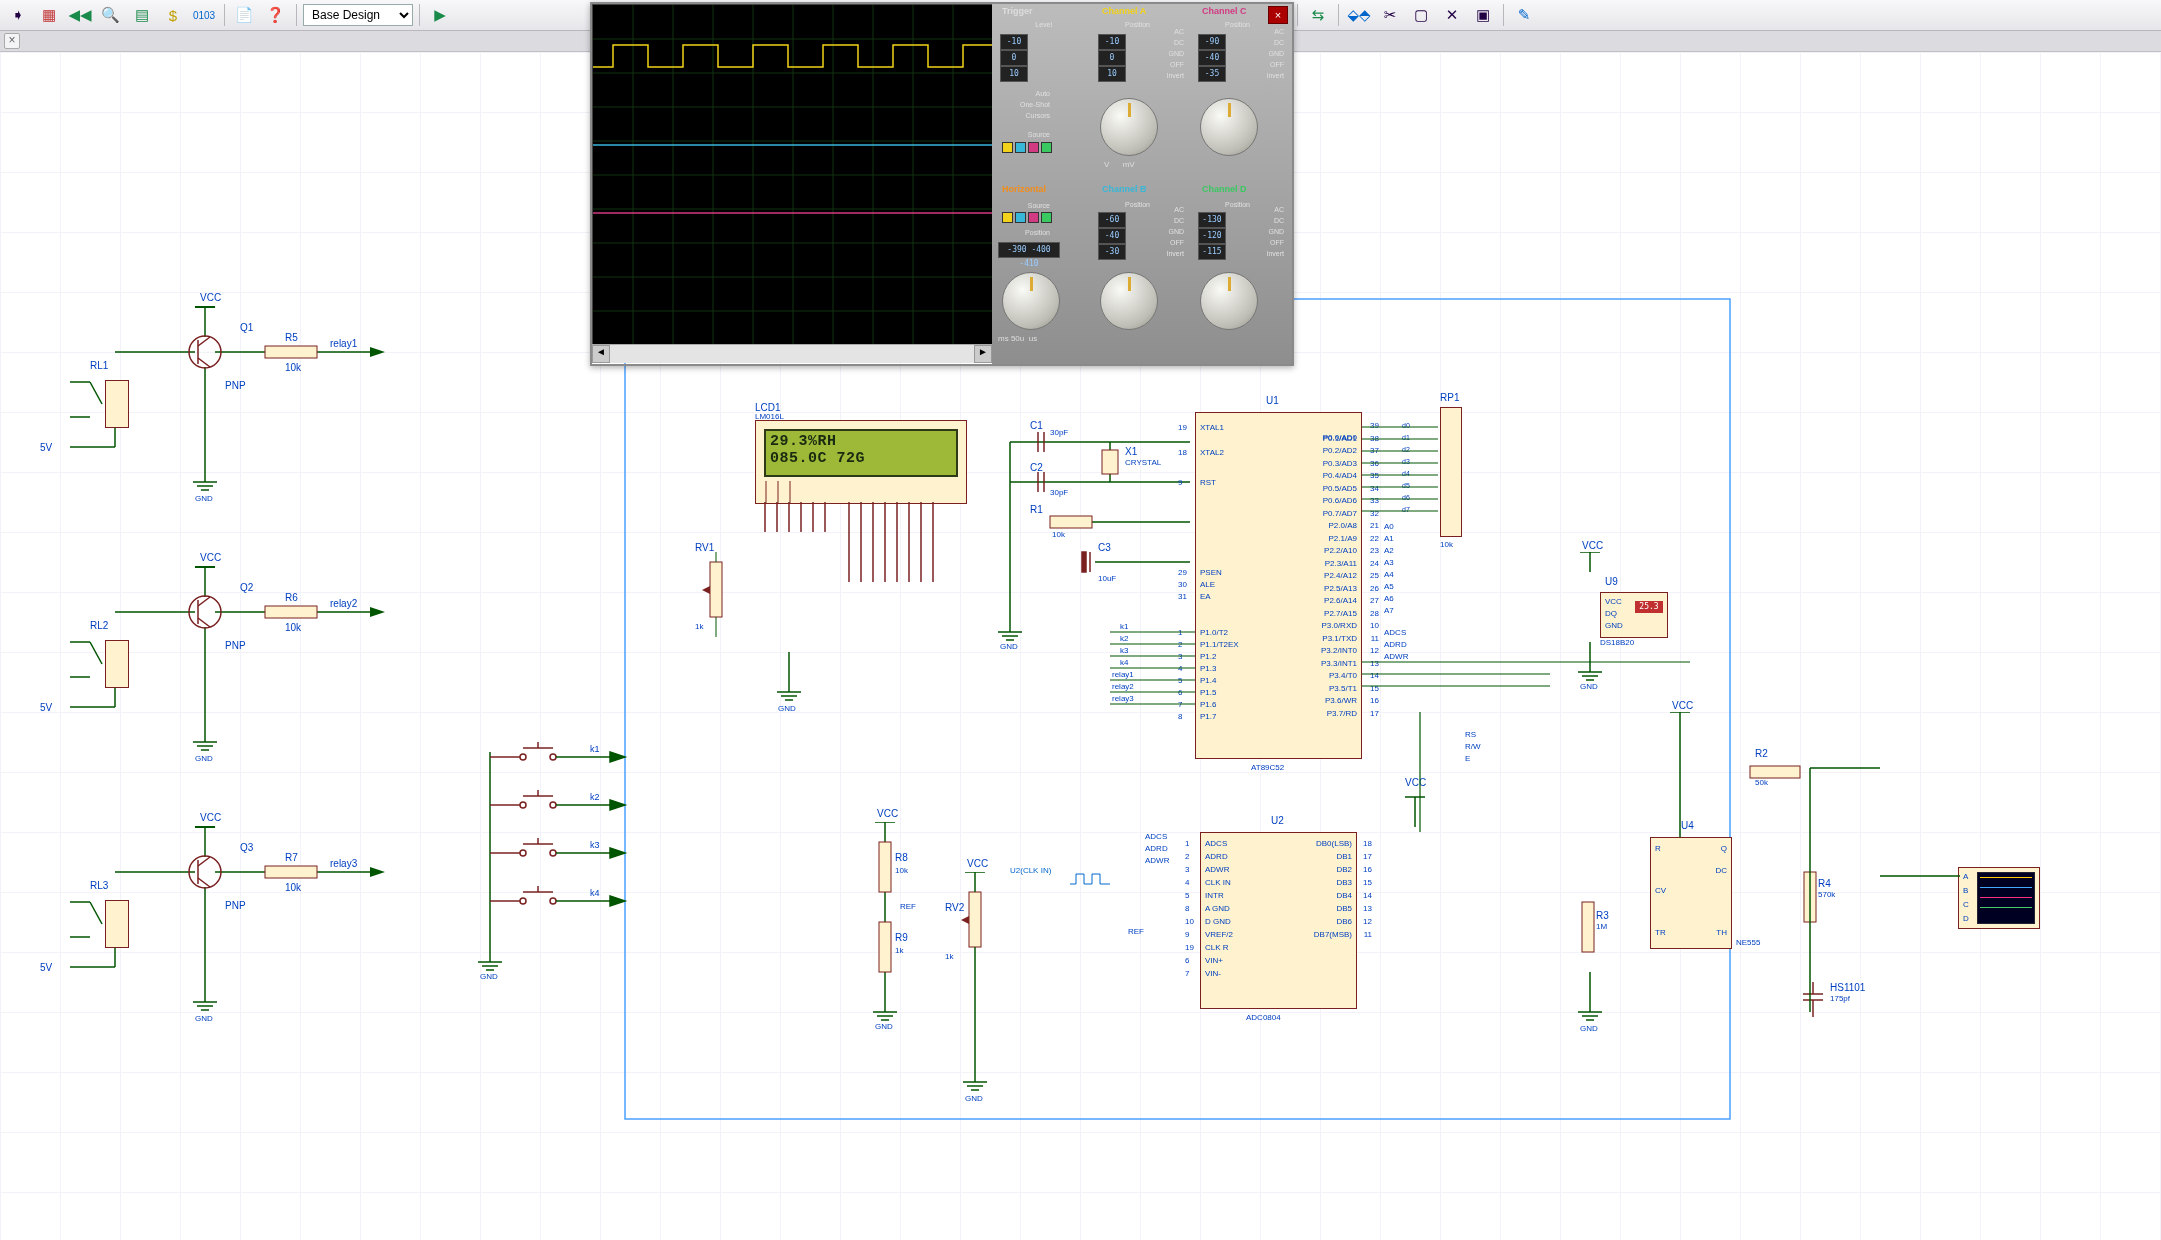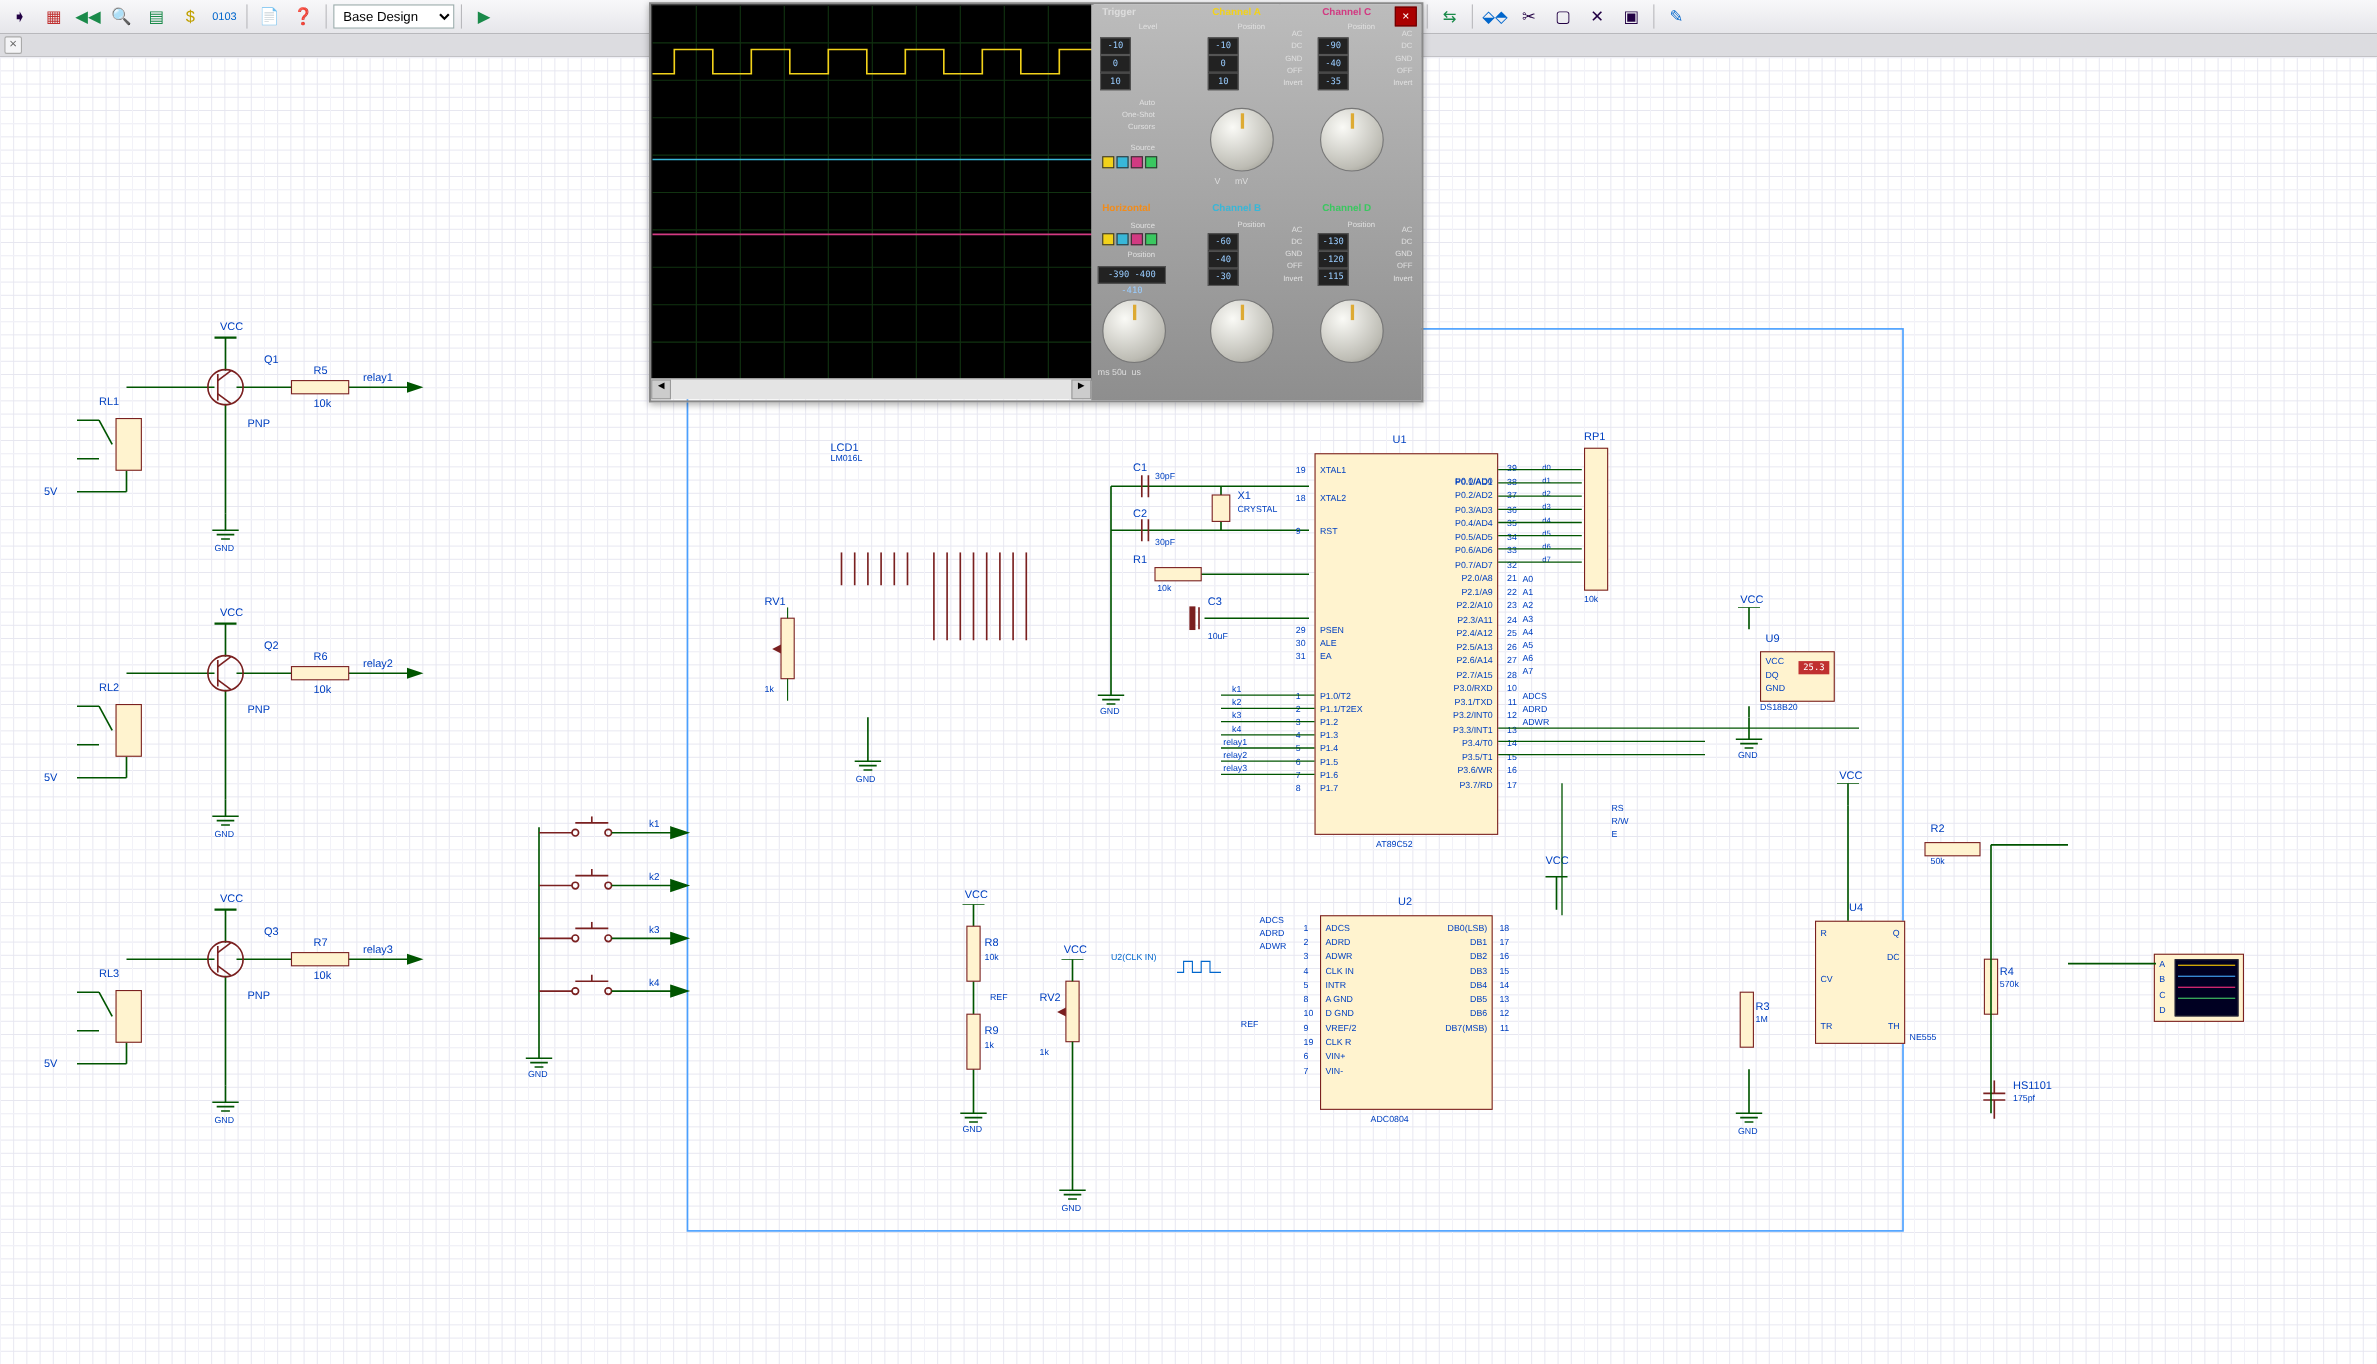--- a/index.html
+++ b/index.html
@@ -276,20 +276,33 @@
           <line x1="33" y1="6" x2="63" y2="6"></line>
             <line x1="48" y1="6" x2="48" y2="0"></line>
           <line x1="66" y1="15" x2="120" y2="15" stroke="#005500"></line>
           <polygon points="120,10 135,15 120,20" fill="#005500" stroke="#005500"></polygon>
         </g>
         </svg>
         <div class="lbl" style="left:100px;top:2px;font-size:9px">k4</div>
       </div>
     </div>
 
+<div class="lcd" style="left:755px;top:368px">
+  <div class="lcd-screen">
+    <div>29.3%RH</div>
+    <div>085.0C 72G</div>
+  </div>
+  <svg width="210" height="82" style="position:absolute;left:0;top:0;pointer-events:none">
+    <g stroke="#7a2020" stroke-width="1">
+      <line x1="10" y1="60" x2="10" y2="82"></line>
+          <line x1="22" y1="60" x2="22" y2="82"></line>
+          <line x1="34" y1="60" x2="34" y2="82"></line>
+    </g>
+  </svg>
+</div>
 <div class="lbl" style="left:755px;top:350px">LCD1</div>
 <div class="lbl" style="left:755px;top:360px;font-size:8px">LM016L</div>
 
 <svg width="300" height="260" style="position:absolute;left:740px;top:450px">
   <g stroke="#005500" stroke-width="1.5" fill="none">
 
     <g stroke="#7a2020">
       <line x1="25" y1="0" x2="25" y2="30"></line>
           <line x1="37" y1="0" x2="37" y2="30"></line>
           <line x1="49" y1="0" x2="49" y2="30"></line>

